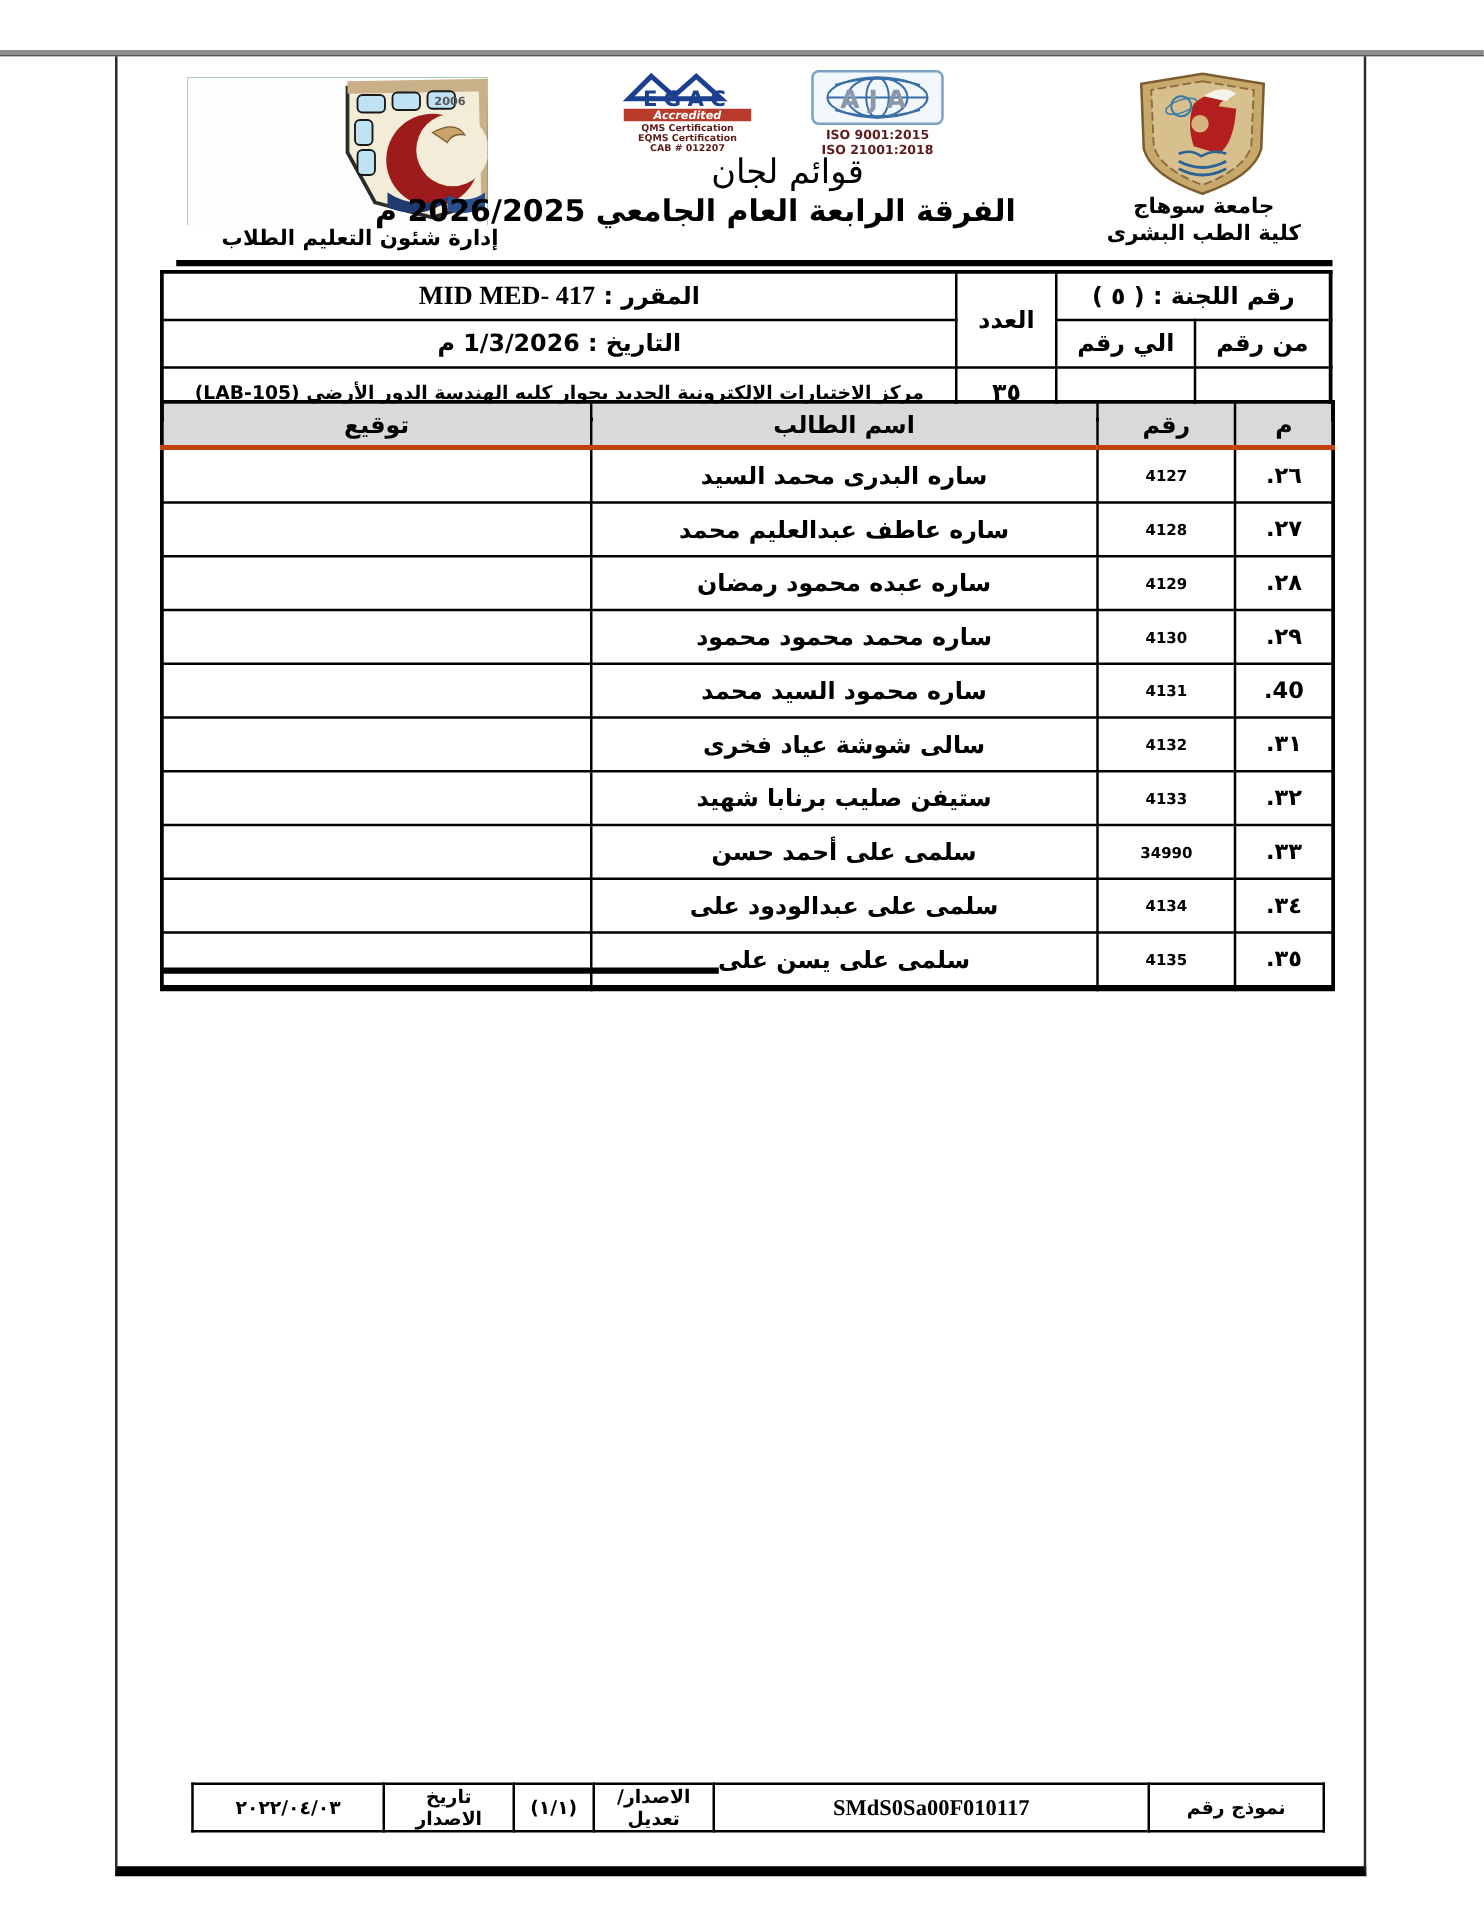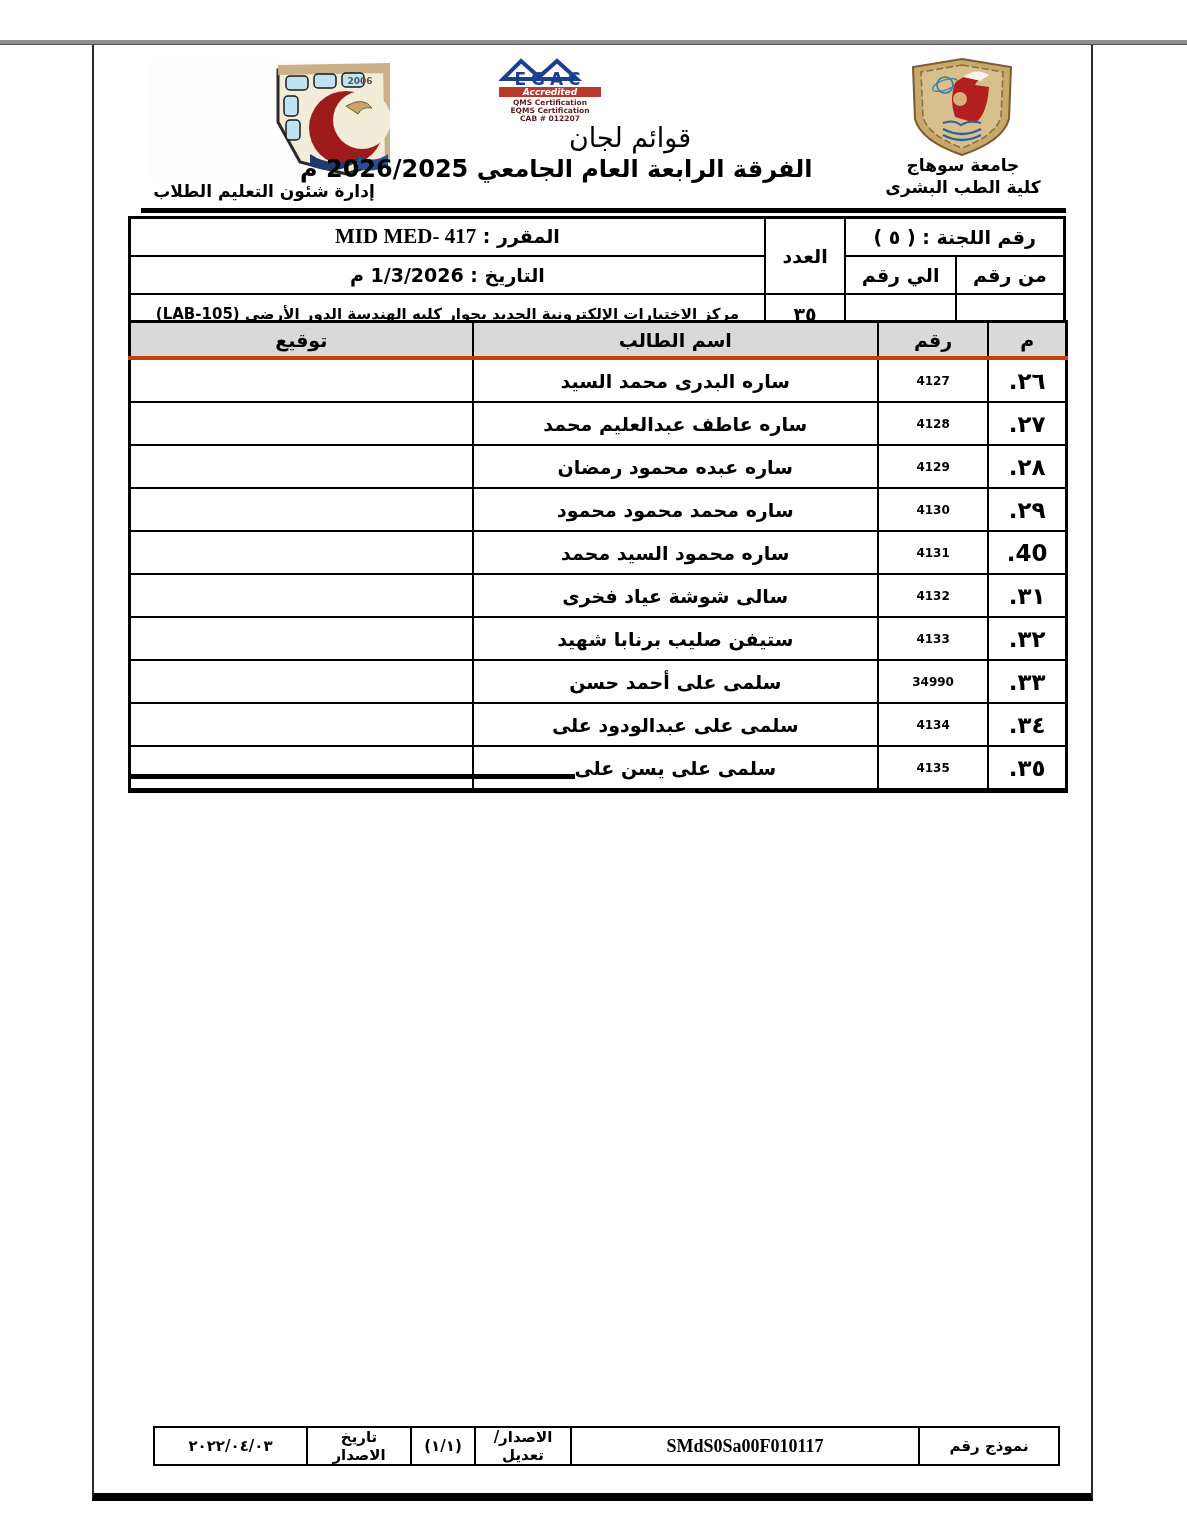--- a/index.html
+++ b/index.html
@@ -21,21 +21,21 @@
   .shadow-bar{background:#000;}
   
   table{border-collapse:collapse;table-layout:fixed;}
   td{border:2px solid #000;text-align:center;vertical-align:middle;padding:0 4px;overflow:hidden;}
   .info-table{border:3px solid #000;}
   .info-table td{font-weight:bold;font-size:19px;}
   .info-table .loc{font-size:15px;}
   .students{border:3px solid #000;border-bottom:5px solid #000;}
   .students thead td{background:#d9d9d9;font-weight:bold;font-size:19px;border-bottom:4px solid #c2410c;height:33px;}
   .students tbody td{height:41px;background:#fff;}
-  .students .idx{font-weight:bold;font-size:23px;}
+  .students .idx{font-weight:bold;font-size:18px;}
   .students .sid{font-weight:bold;font-size:12px;font-family:"DejaVu Sans",sans-serif;}
   .students .sname{font-weight:bold;font-size:19px;}
   .footer-table{border:2px solid #000;}
   .footer-table td{font-weight:bold;font-size:15px;height:29px;}
   .latin{font-family:"Liberation Serif",serif;font-weight:bold;direction:ltr;unicode-bidi:embed;}
   .course-val{font-size:21px;}
   .form-val{font-size:18px;}
   .small-cap{font-size:17px;line-height:22px;}
 </style>
 </head>
@@ -60,35 +60,51 @@
       </g>
       <text x="210" y="22" font-size="9" font-weight="bold" fill="#555" text-anchor="middle">2006</text>
       <text x="176" y="40" font-size="9" fill="#666" transform="rotate(18 176 40)" font-style="italic">Faculty of Medic</text>
       <circle cx="196" cy="66" r="37" fill="#9e1b1b"></circle>
       <circle cx="212" cy="58" r="29" fill="#f3ecd8"></circle>
       <path d="M196 44 q18 -10 26 2 q-10 -2 -14 6 z" fill="#c9a36a" stroke="#7a5c2e" stroke-width="1"></path>
       <path d="M160 92 q24 16 52 2 q-20 22 -52 10 Z" fill="#1f3a6e"></path>
       <path d="M208 94 q16 8 30 -2 l0 12 q-18 8 -30 2 Z" fill="#2a4f8f"></path>
     </svg>
   </div>
-  <div class="abs caption small-cap" dir="rtl" style="left:46px;top:134px;width:250px;">إدارة شئون التعليم الطلاب</div>
+  <div class="abs caption small-cap" dir="rtl" style="left:70px;top:134px;width:250px;">إدارة شئون التعليم الطلاب</div>
 
   <div class="abs" style="left:392px;top:11px;width:130px;height:66px;">
     <svg width="130" height="66" viewBox="0 0 130 66">
       <rect width="130" height="66" fill="#ffffff"></rect>
       <polygon points="18,22 36,4 54,20 72,4 92,22" fill="none" stroke="#1d3f8f" stroke-width="4"></polygon>
       <text x="65" y="28" text-anchor="middle" font-size="17" font-weight="bold" fill="#1d3f8f" letter-spacing="5">EGAC</text>
       <rect x="14" y="30" width="102" height="10" fill="#b93a2b"></rect>
       <text x="65" y="38" text-anchor="middle" font-size="9" font-weight="bold" font-style="italic" fill="#ffffff">Accredited</text>
       <text x="65" y="48" text-anchor="middle" font-size="7.5" font-weight="bold" fill="#5f1a1a">QMS Certification</text>
       <text x="65" y="56" text-anchor="middle" font-size="7.5" font-weight="bold" fill="#5f1a1a">EQMS Certification</text>
       <text x="65" y="64" text-anchor="middle" font-size="7.5" font-weight="bold" fill="#5f1a1a">CAB # 012207</text>
     </svg>
   </div>
 
+  <div class="abs" style="left:555px;top:9px;width:108px;height:70px;">
+    <svg width="108" height="70" viewBox="0 0 108 70">
+      <rect x="2" y="2" width="104" height="42" rx="5" fill="#f2f7fc" stroke="#7aa0c4" stroke-width="2"></rect>
+      <g stroke="#3a6ea8" stroke-width="1.6" fill="none">
+        <ellipse cx="54" cy="23" rx="40" ry="16"></ellipse>
+        <ellipse cx="54" cy="23" rx="24" ry="16"></ellipse>
+        <ellipse cx="54" cy="23" rx="9" ry="16"></ellipse>
+        <line x1="14" y1="23" x2="94" y2="23"></line>
+        <path d="M20 13 q34 -10 68 0"></path>
+        <path d="M20 33 q34 10 68 0"></path>
+      </g>
+      <text x="54" y="31" text-anchor="middle" font-size="20" font-weight="bold" fill="#8a97a8" letter-spacing="7">AJA</text>
+      <text x="54" y="56" text-anchor="middle" font-size="10" font-weight="bold" fill="#5f1a1a">ISO 9001:2015</text>
+      <text x="54" y="68" text-anchor="middle" font-size="10" font-weight="bold" fill="#5f1a1a">ISO 21001:2018</text>
+    </svg>
+  </div>
 
   <div class="abs title1" dir="rtl" style="left:327px;top:76px;">قوائم لجان</div>
   <div class="abs title2" dir="rtl" style="left:207px;top:109px;">الفرقة الرابعة العام الجامعي 2026/2025 م</div>
 
   <div class="abs" style="left:810px;top:11px;width:118px;height:100px;">
     <svg width="118" height="100" viewBox="0 0 118 100">
       <path d="M59 2 L108 10 L106 62 Q100 84 59 98 Q18 84 12 62 L10 10 Z" fill="#c7a96c" stroke="#7a5c2e" stroke-width="2"></path>
       <path d="M59 8 L100 15 L98 60 Q93 78 59 91 Q25 78 20 60 L18 15 Z" fill="#d8bf8e" stroke="#8a6c3e" stroke-width="1.5" stroke-dasharray="7 3"></path>
       <circle cx="42" cy="28" r="8" fill="none" stroke="#3a7ca5" stroke-width="1.6"></circle>
       <ellipse cx="42" cy="28" rx="13" ry="5" fill="none" stroke="#3a7ca5" stroke-width="1.2" transform="rotate(-20 42 28)"></ellipse>

